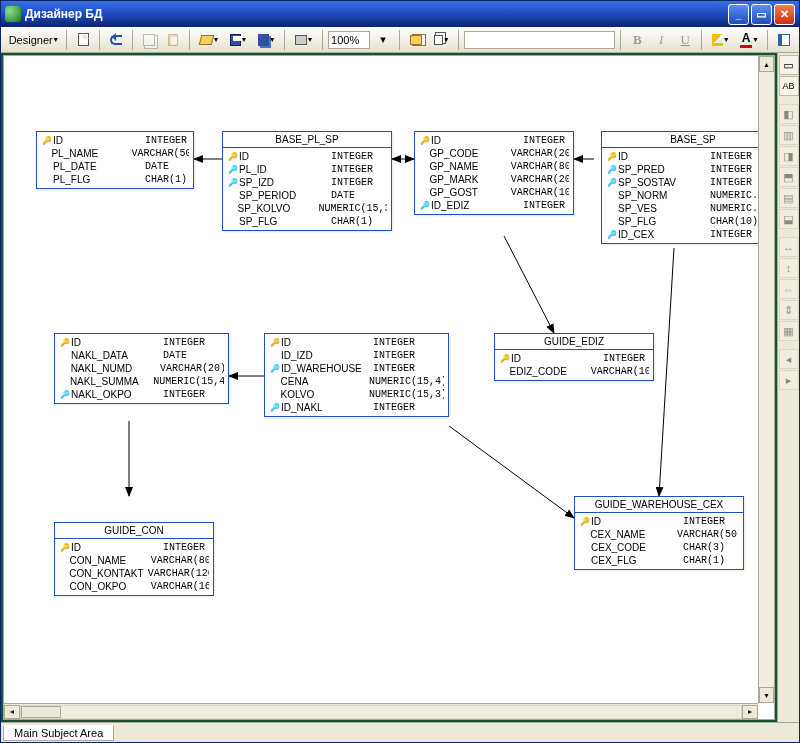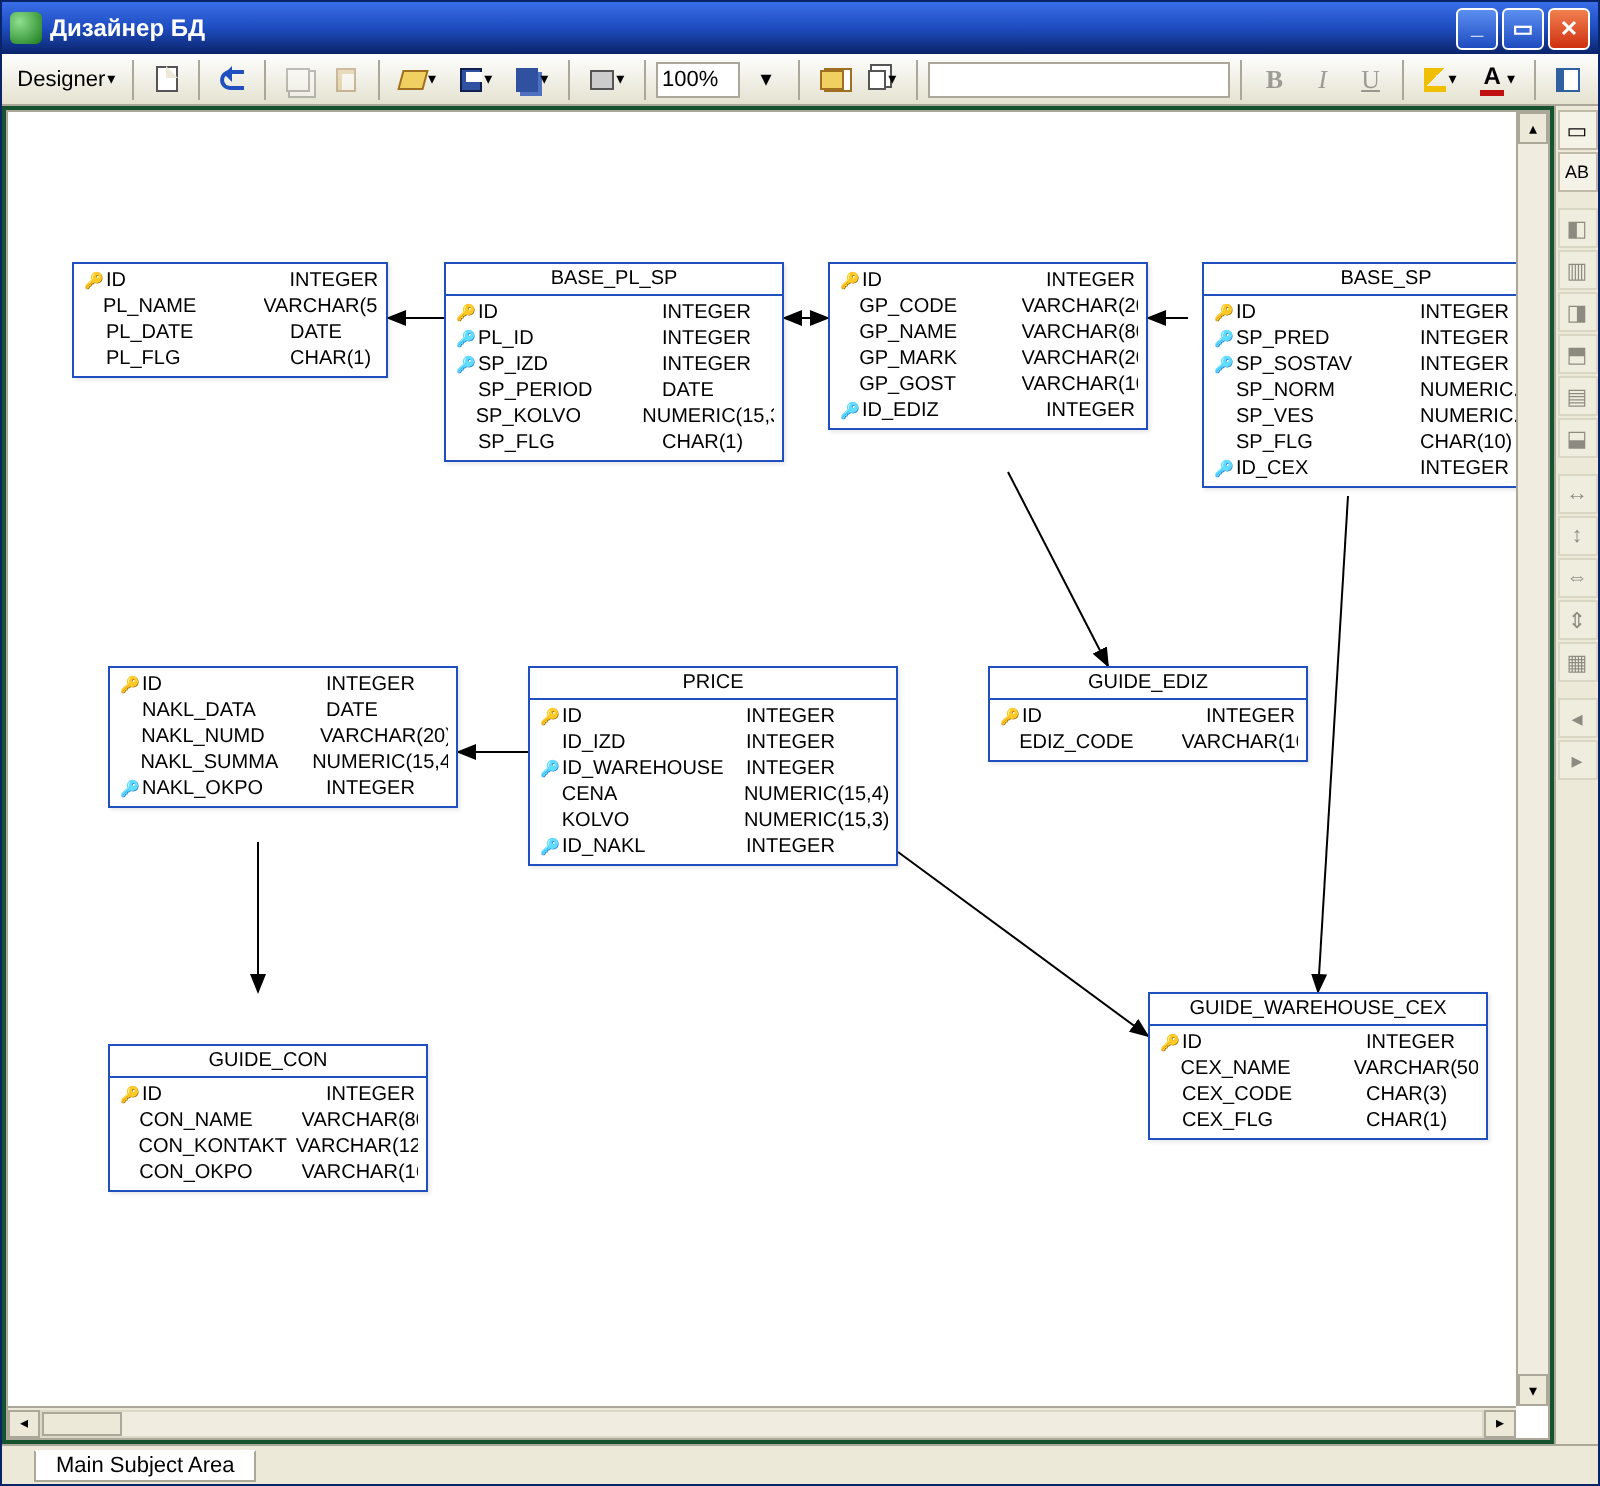--- a/index.html
+++ b/index.html
@@ -73,28 +73,28 @@
     font-size: 10px; box-shadow: 1px 1px 2px rgba(0,0,0,0.1);
   }
   .tbl-header {
     background: #fff; color: #000; text-align: center; font-size: 10px;
     border-bottom: 1px solid #2050c0; padding: 2px 0; font-weight: normal;
   }
   .tbl-body { padding: 2px 4px; }
   .fld { display: flex; white-space: nowrap; line-height: 13px; }
   .fld .key { width: 12px; font-size: 8px; color: #a08020; text-align: center; }
   .fname { width: 92px; overflow: hidden; }
-  .ftype { overflow: hidden; color: #000; }
+  .ftype { overflow: hidden; color: #000; font-family: Liberation Mono, monospace; }
   .statusbar {
     height: 20px; background: #ece9d8; border-top: 1px solid #aca899;
     display: flex; align-items: center;
   }
   .status-tab {
     border: 1px solid #aca899; border-top: 1px solid #fff;
-    background: #fff; padding: 1px 10px; margin-left: 16px; font-size: 11px;
+    background: #fff; padding: 1px 10px; margin-left: 2px; font-size: 11px;
   }
   .hscroll {
     height: 16px; background: #ece9d8; border-top: 1px solid #aca899;
     display: flex; align-items: center;
   }
   .hscroll .hs-arrow { width: 16px; height: 14px; background: #ece9d8; border: 1px solid #aca899; display: flex; align-items: center; justify-content: center; font-size: 8px; cursor: pointer; }
   .hscroll .hs-track { flex: 1; height: 14px; background: #f0ede0; border: 1px solid #ddd8c5; }
   .hscroll .hs-thumb { width: 40px; height: 12px; background: #ece9d8; border: 1px solid #aca899; }
   .vscroll {
     position: absolute; right: 0; top: 0; bottom: 16px; width: 16px;
@@ -376,21 +376,20 @@
                 <span class="ftype">NUMERIC(15,4)</span>
               </div>
               <div class="fld">
                 <span class="key" style="filter: hue-rotate(160deg); font-size: 8px;">🔑</span>
                 <span class="fname">NAKL_OKPO</span>
                 <span class="ftype">INTEGER</span>
               </div>
             </div>
           </div>
           <div class="tbl" style="left: 260px; top: 277px; width: 185px;">
-            <div class="tbl-header">PRICE</div>
             <div class="tbl-body">
               <div class="fld">
                 <span class="key" style="font-size: 8px;">🔑</span>
                 <span class="fname">ID</span>
                 <span class="ftype">INTEGER</span>
               </div>
               <div class="fld">
                 <span class="key" style="font-size: 8px;"></span>
                 <span class="fname">ID_IZD</span>
                 <span class="ftype">INTEGER</span>

